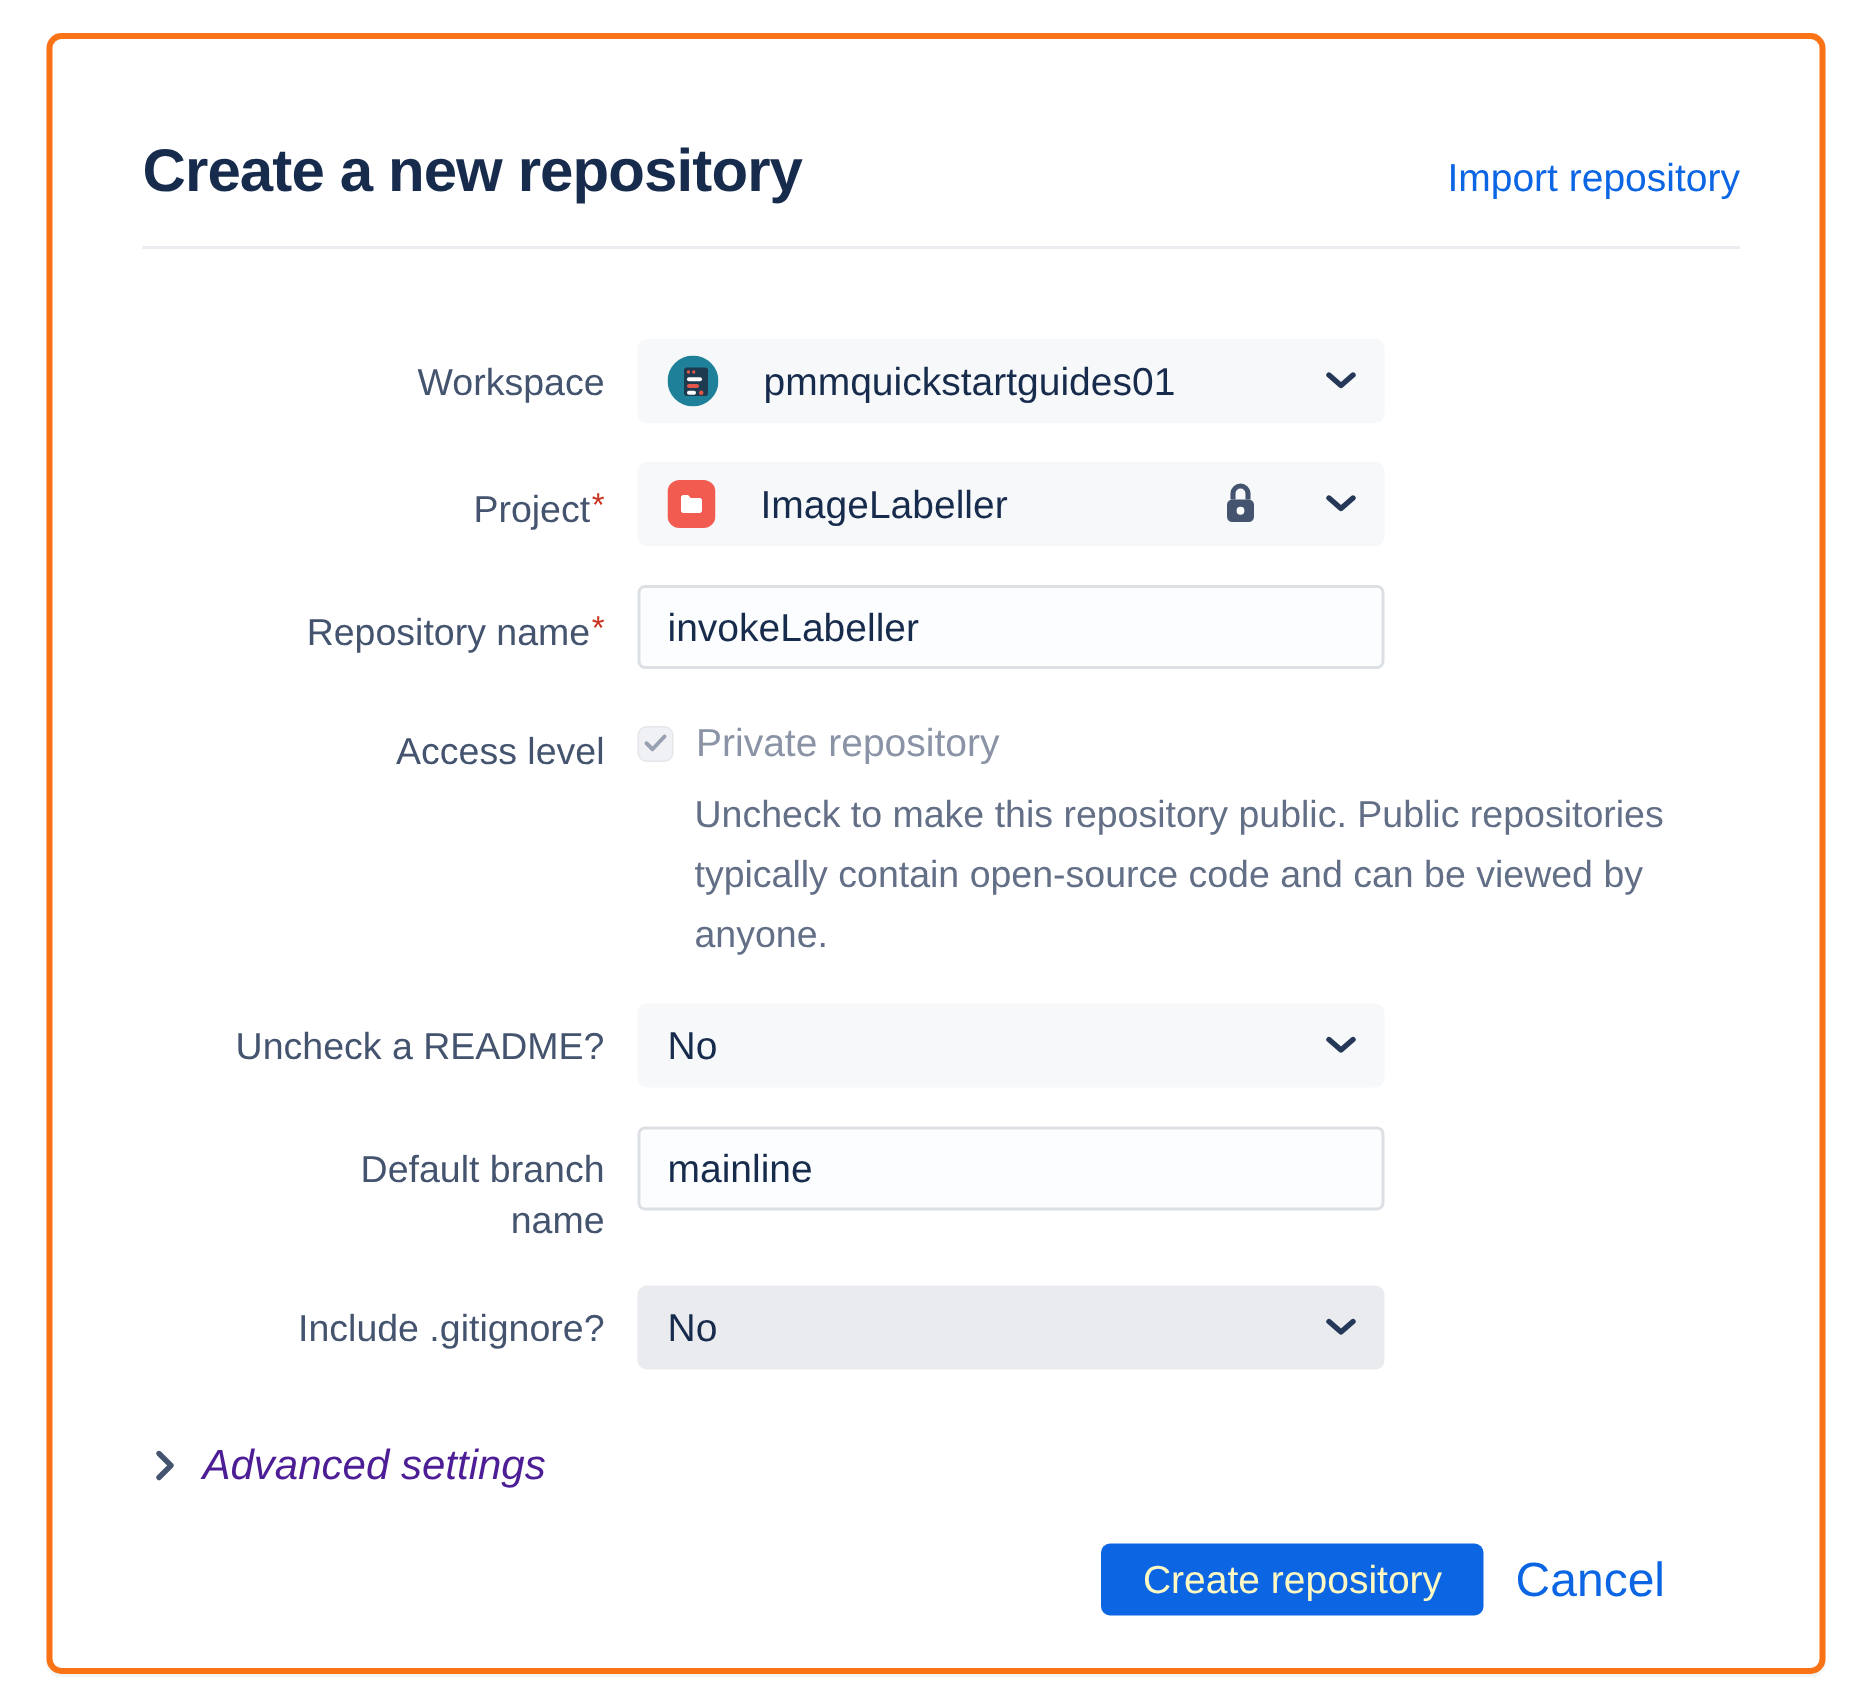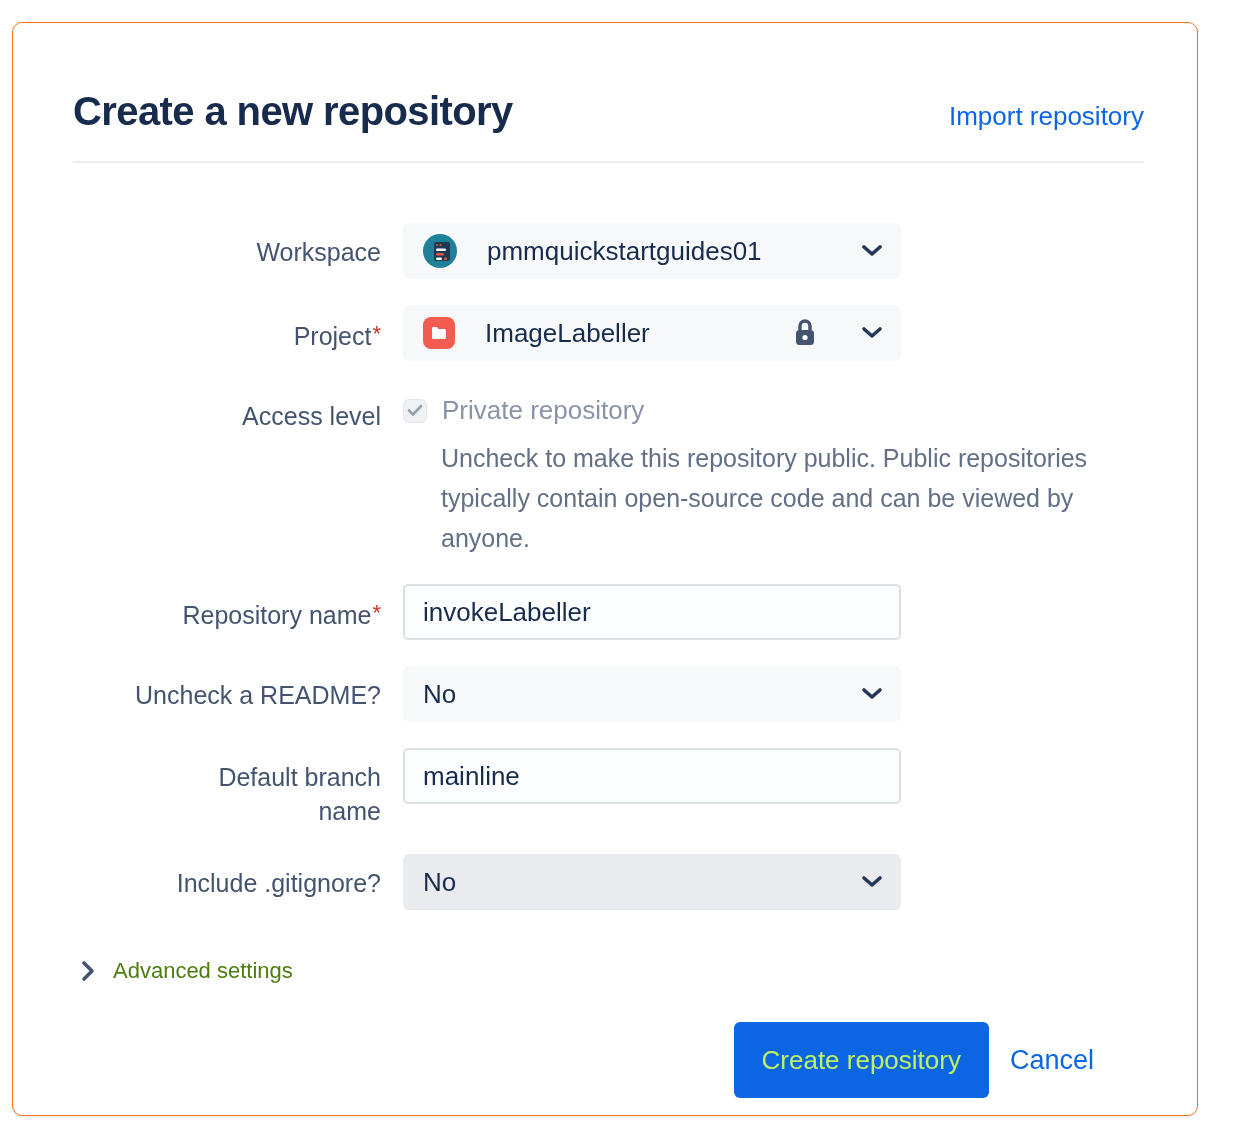--- a/index.html
+++ b/index.html
@@ -4,25 +4,25 @@
 <style>
   html,body { margin:0; padding:0; }
   body {
     width:1242px; height:1138px;
     background:#ffffff;
     font-family:"Liberation Sans", sans-serif;
     position:relative;
     color:#172B4D;
   }
   .card {
-    position:absolute; left:12px; top:22px;
+    position:absolute; left:31px; top:22px;
     width:1186px; height:1094px;
     box-sizing:border-box;
     background:#ffffff;
-    border:1px solid #f97316;
+    border:4px solid #f97316;
     border-radius:10px;
     box-shadow:0 2px 1px rgba(23,43,77,0.05);
     padding:64px 53px 0 60px;
   }
   .card-header { display:flex; justify-content:space-between; align-items:baseline; }
   .page-title {
     margin:0; font-size:40px; font-weight:700; color:#172B4D;
     letter-spacing:-0.6px; line-height:48px;
   }
   .import-link {
@@ -74,35 +74,35 @@
     margin:12px 0 0 38px;
     width:672px;
     font-size:25px; line-height:40px; color:#626F86;
   }
 
   .advanced {
     margin:22px 0 0 8px;
     display:inline-flex; align-items:center; cursor:pointer;
   }
   .advanced .chev-right { color:#44546F; margin-right:18px; display:flex; align-items:center; }
-  .advanced .advanced-label { font-size:22px; color:#4d7c0f; font-weight:500; }
+  .advanced .advanced-label { font-size:28px; color:#4c1d95; font-weight:500;font-style:italic; }
 
   .actions {
     display:flex; justify-content:flex-end; align-items:center;
     margin-top:36px; padding-right:50px;
   }
   .btn-primary {
-    height:76px; padding:0 28px;
-    background:#0C66E4; color:#bef264;
+    height:48px; padding:0 28px;
+    background:#0C66E4; color:#fef9c3;
     border:none; border-radius:6px;
     font-family:"Liberation Sans", sans-serif; font-size:26px;
     cursor:pointer;
   }
   .cancel-link {
-    margin-left:21px; font-size:27px; color:#0C66E4;
+    margin-left:21px; font-size:32px; color:#0C66E4;
     text-decoration:none; cursor:pointer;
   }
 </style>
 </head>
 <body>
 
 <div class="card">
 
   <div class="card-header">
     <h1 class="page-title">Create a new repository</h1>
@@ -160,38 +160,38 @@
           <span class="chevron">
             <svg width="22" height="14" viewBox="0 0 22 14">
                 <path d="M3 3 L11 10 L19 3" fill="none" stroke="#253858" stroke-width="3.6" stroke-linecap="round" stroke-linejoin="round"></path>
               </svg>
           </span>
         </div>
       </div>
     </div>
 
     <div class="row">
+      <div class="row-label"><span>Repository name</span><span class="req">*</span></div>
+      <div class="row-control">
+        <input class="text-input" type="text" value="invokeLabeller" style="">
+      </div>
+    </div>
+
+    <div class="row">
       <div class="row-label"><span>Access level</span></div>
       <div class="row-control row-control--wide">
         <div class="checkbox-line">
           <span class="checkbox">
             <svg width="16" height="13" viewBox="0 0 16 13">
                 <path d="M2 6.5 L6 10.5 L14 2" fill="none" stroke="#98A1B1" stroke-width="2.6" stroke-linecap="round" stroke-linejoin="round"></path>
               </svg>
           </span>
           <span class="checkbox-label">Private repository</span>
         </div>
         <div class="helper">Uncheck to make this repository public. Public repositories typically contain open-source code and can be viewed by anyone.</div>
-      </div>
-    </div>
-
-    <div class="row">
-      <div class="row-label"><span>Repository name</span><span class="req">*</span></div>
-      <div class="row-control">
-        <input class="text-input" type="text" value="invokeLabeller" style="">
       </div>
     </div>
 
     <div class="row">
       <div class="row-label"><span>Uncheck a README?</span></div>
       <div class="row-control">
         <div class="select">
           <span class="value">No</span>
           <span class="chevron">
             <svg width="22" height="14" viewBox="0 0 22 14">

